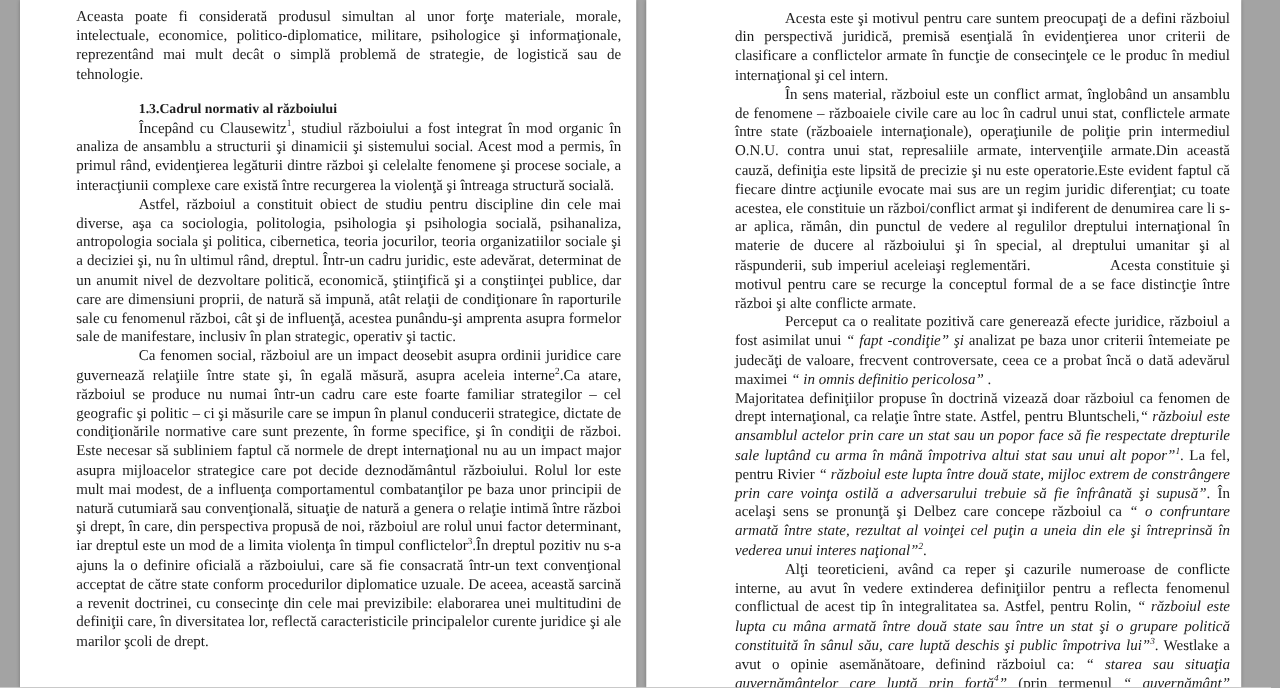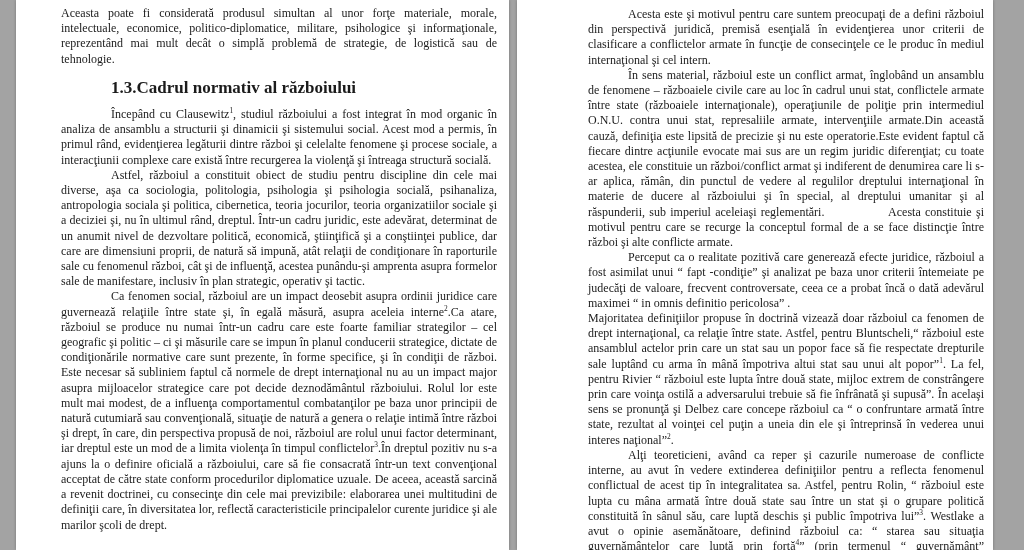--- a/index.html
+++ b/index.html
@@ -34,26 +34,26 @@
     color: #1b1b1b;
     text-align: justify;
   }
   .page-left  .content { padding: 6px 12px 0 45px; }
   .page-right .content { padding: 7px 9px 0 71px; }
   .content p { margin: 0; }
   .page-left  p.indent { text-indent: 50px; }
   .page-right p.indent { text-indent: 40px; }
   p.heading {
     font-weight: bold;
-    font-size: 17px;
-    margin: 13px 0 12px 0;
+    font-size: 11px;
+    margin: 13px 0 0 0;
     text-indent: 50px;
     text-align: left;
   }
-  .seg.i { }
+  .seg.i { font-style: italic; }
   .seg.b { font-weight: bold; }
   .seg.sup {
     vertical-align: super;
     font-size: 0.62em;
     line-height: 0;
   }
 </style>
 </head>
 <body>
 

